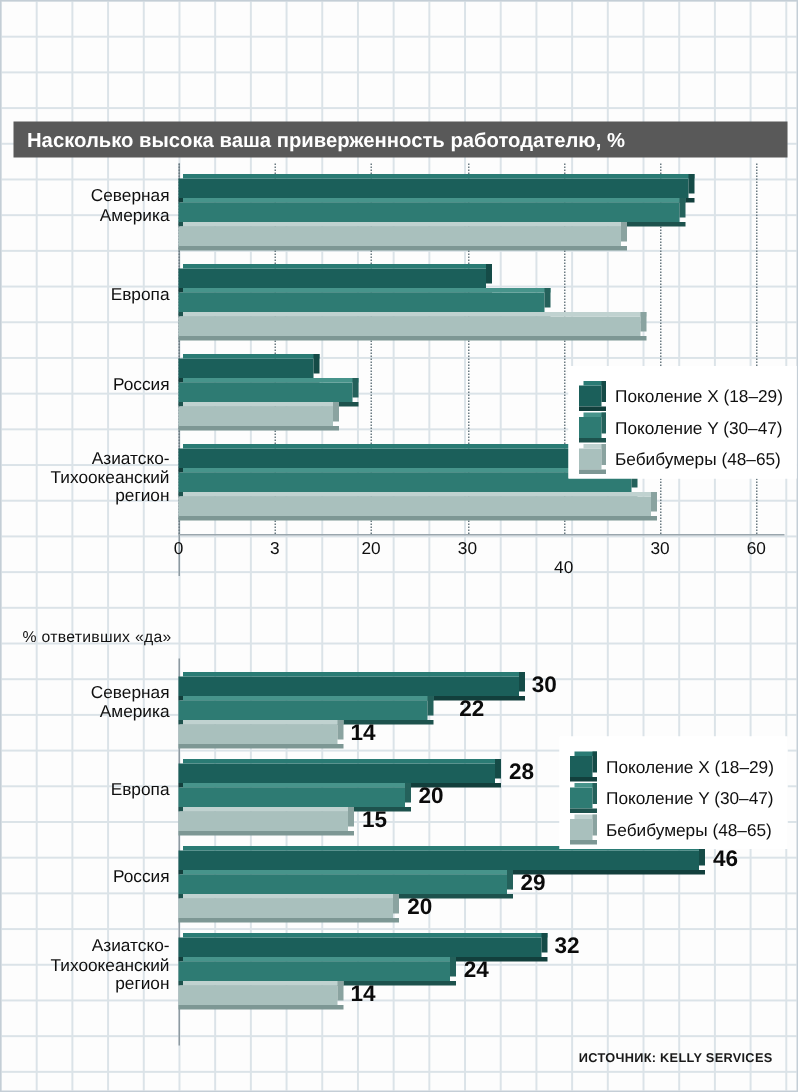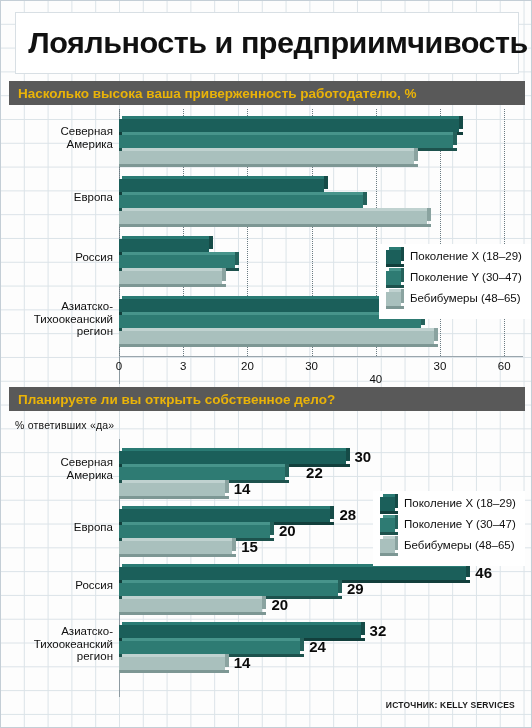--- a/index.html
+++ b/index.html
@@ -51,21 +51,21 @@
   .section-head {
     position: absolute;
     left: 8px;
     width: 516px;
     height: 24px;
     background: #595959;
     display: flex;
     align-items: center;
   }
   .section-head span {
-    color: #eab308;
+    color: #ffffff;
     font-size: 13.5px;
     font-weight: bold;
     padding-left: 9px;
     white-space: nowrap;
   }
   #head1 { top: 80px; }
   #head2 { top: 386px; }
 
   .subnote {
     position: absolute;
@@ -183,21 +183,21 @@
     position: absolute;
     background: #ffffff;
     padding: 5px 8px 5px 6px;
     border: 1px solid #ffffff;
   }
   #legend1 { left: 378px; top: 243px; }
   #legend2 { left: 372px; top: 490px; }
 
   .leg-row {
     display: flex;
-    align-items: flex-start;
+    align-items: flex-end;
     height: 21px;
   }
   .leg-sw {
     position: relative;
     width: 15px; height: 14px;
     margin-right: 9px;
     flex: 0 0 auto;
   }
   .leg-sw .face { position: absolute; inset: 0; }
   .leg-sw .top3d { position: absolute; left: 3px; right: -3px; top: -3px; height: 3px; }
@@ -219,23 +219,20 @@
     letter-spacing: 0.2px;
     color: #1a1a1a;
     white-space: nowrap;
   }
 </style>
 </head>
 <body>
 
 <div id="page">
 
-  <div class="title-box">
-    <div class="title-text">Лояльность и предприимчивость</div>
-  </div>
 
   <div class="section-head" id="head1">
     <span>Насколько высока ваша приверженность работодателю, %</span>
   </div>
 
   <div class="chart" id="chart1">
     <div class="plot" id="plot1">
         <div class="vzero" style="left: 0px;"></div>
         <div class="tick" style="left: 0px; top: 0px; height: 247px;"></div>
         <div class="tick-lab" style="left: 0px; top: 251px;">0</div>
@@ -389,23 +386,20 @@
         <div class="leg-sw s2">
           <div class="face"></div>
           <div class="top3d"></div>
           <div class="side3d"></div>
           <div class="bot3d"></div>
         </div>
         <div class="leg-txt">Бебибумеры (48–65)</div>
       </div>
     </div>
 
-  <div class="section-head" id="head2">
-    <span>Планируете ли вы открыть собственное дело?</span>
-  </div>
 
   <div class="subnote">% ответивших «да»</div>
 
   <div class="chart" id="chart2">
     <div class="plot" id="plot2">
         <div class="vzero" style="left: 0px;"></div>
         <div class="group" style="top: 12px;">
           <div class="cat-label" style="top: 5px;">Северная
 Америка</div>
           <div class="bar-wrap" style="position: absolute; left: 0px; right: 0px; top: 0px;">

